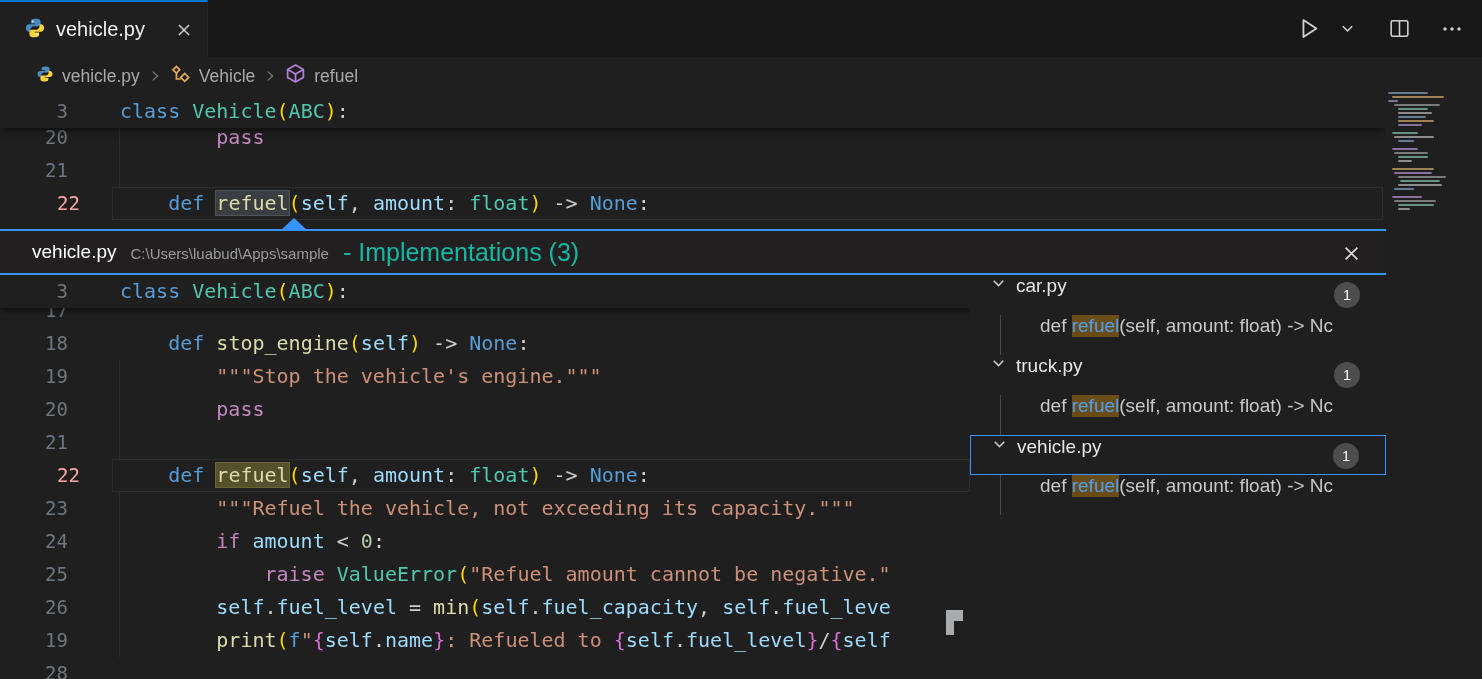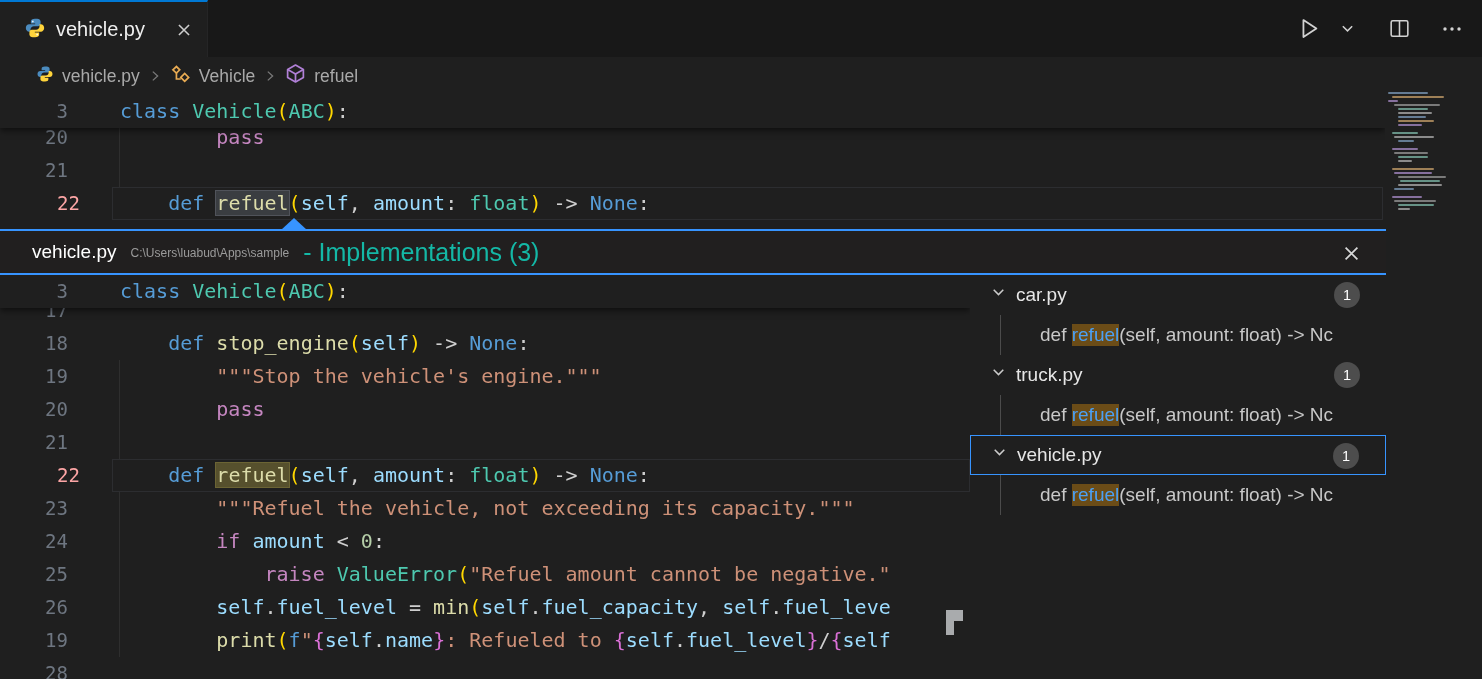--- a/index.html
+++ b/index.html
@@ -53,31 +53,31 @@
 
   
   .peek{ position:absolute; left:0; top:229px; width:1386px; height:450px;
          border-top:2px solid #3794ff; background:#1f1f1f; }
   .peek-arrow{ position:absolute; left:281px; top:218px; width:0; height:0; z-index:4;
                border-left:13px solid transparent; border-right:13px solid transparent;
                border-bottom:12px solid #3794ff; }
   .peek-header{ position:relative; height:44px; background:#211f1f; border-bottom:2px solid #3794ff;
                 display:flex; align-items:center; gap:14px; padding-left:32px; }
   .peek-file{ color:#ffffff; font-size:19px; }
-  .peek-path{ color:#9b9b9b; font-size:12px; padding-top:2px; }
+  .peek-path{ color:#9b9b9b; font-size:15px; padding-top:2px; }
   .peek-desc{ color:#14b8a6; font-size:25px; }
   .peek-close{ position:absolute; right:22px; top:10px; padding:2px; cursor:pointer; }
   .peek-body{ position:relative; display:flex; height:404px; }
   .peek-editor{ position:relative; width:970px; height:404px; overflow:hidden; }
   .peek-rows{ margin-top:19px; }
   .peek-editor .curbox{ right:0; }
 
   
   .peek-results{ position:relative; width:416px; height:404px; overflow:hidden; font-size:19px; }
-  .res-row{ position:relative; height:40px; display:flex; align-items:center; cursor:pointer; }
+  .res-row{ position:relative; height:40px; display:flex; align-items:flex-start; cursor:pointer; }
   .res-group{ padding-left:20px; gap:9px; color:#e6e6e6; }
   .res-group.selected{ border:1px solid #3794ff; }
   .badge{ position:absolute; right:26px; top:7px; width:26px; height:26px; border-radius:13px;
           background:#4d4d4d; color:#ffffff; font-size:14.5px; display:flex;
           align-items:center; justify-content:center; }
   .res-match{ padding-left:70px; color:#c8c8c8; white-space:pre; }
   .res-guide{ position:absolute; left:30px; top:0; bottom:0; width:1px; background:#4b4b4b; }
   .match-hl{ color:#4ba0f5; background:#6b4c17; }
 
   

